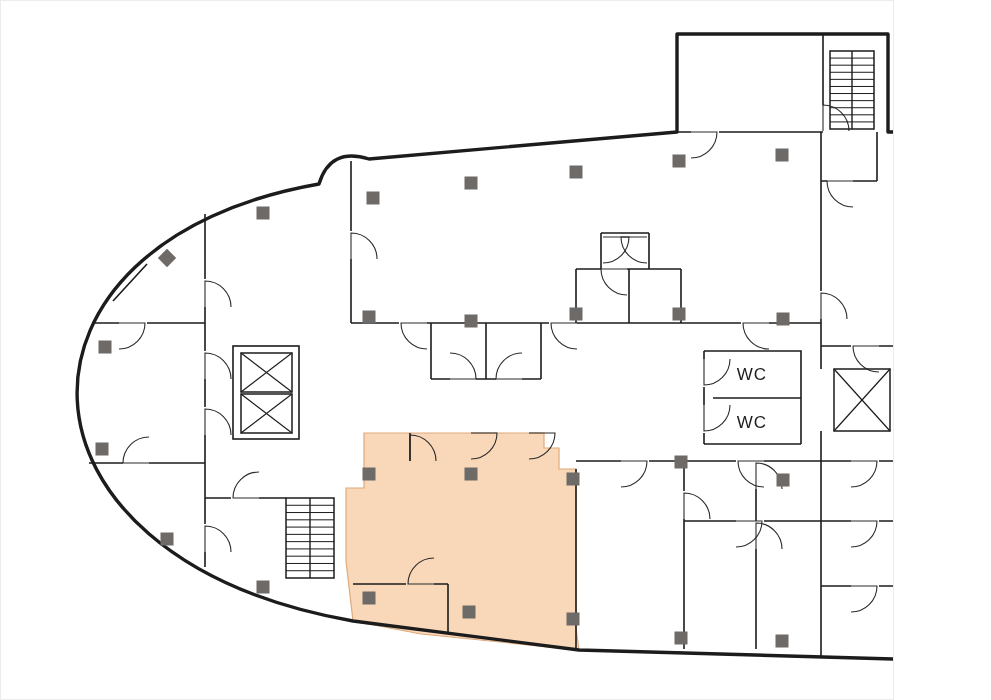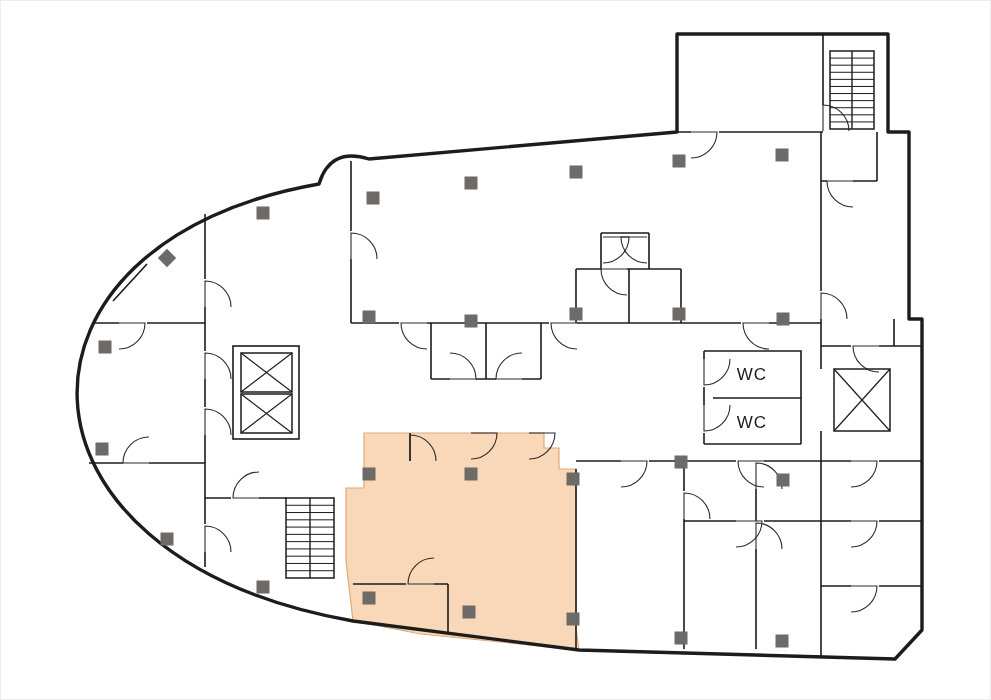--- a/index.html
+++ b/index.html
@@ -1,18 +1,18 @@
 <!DOCTYPE html>
 <html><head>
 <meta charset="utf-8">
 <style>
   html,body{margin:0;padding:0;background:#ffffff;}
   .stage{
     position:relative;
-    width:991px;height:700px;
+    width:894px;height:700px;
     background:#ffffff;
     border:1px solid #ececec;
     box-sizing:border-box;
     font-family:"Liberation Sans", sans-serif;
     overflow:hidden;
   }
   svg{display:block;}
   .wc{
     font-family:"Liberation Sans", sans-serif;
     font-size:17px;

